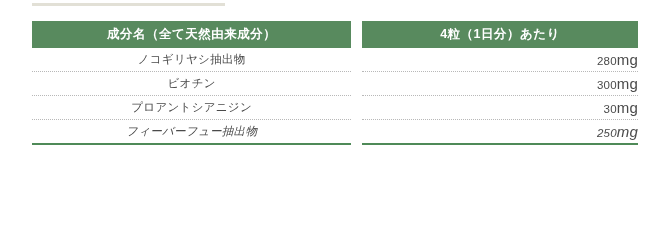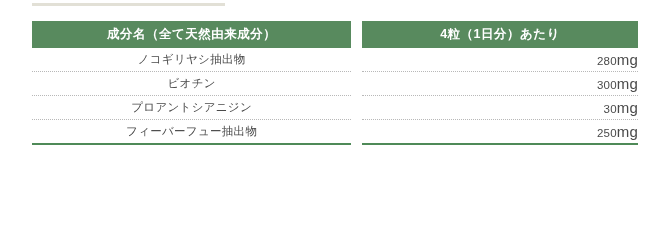--- a/index.html
+++ b/index.html
@@ -68,20 +68,21 @@
     font-size: 11.5px;
     color: #4a4a4a;
     height: 23px;
     padding: 0;
     border-bottom: 1px dotted #b8b8b8;
     vertical-align: middle;
   }
 
   .nutrition-table tbody tr:last-child td {
     border-bottom: 2px solid #4f8a58;
+    font-style: italic;
   }
 
   td.cell-name {
     padding-left: 10px;
     text-align: center;
     letter-spacing: 0.3px;
   }
 
   td.cell-gap {
     border-bottom: none !important;

